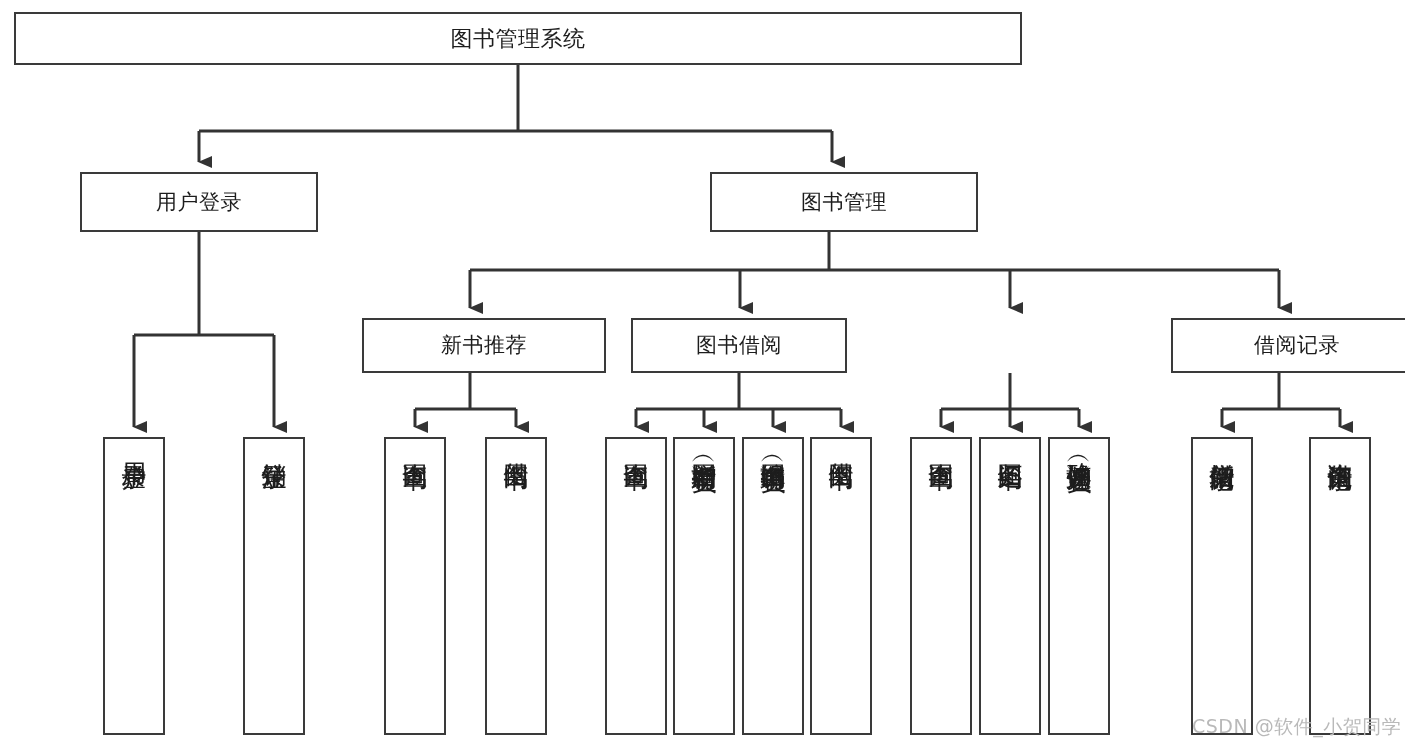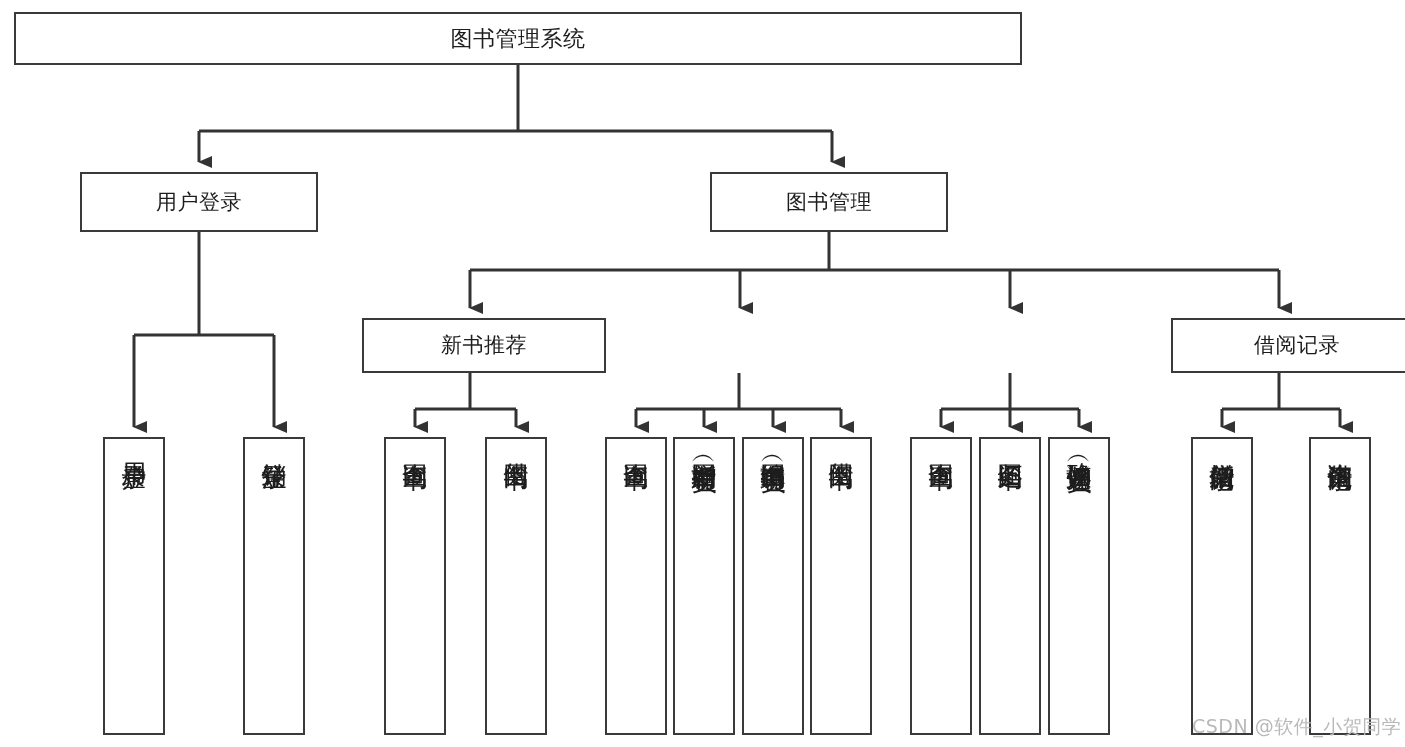--- a/index.html
+++ b/index.html
@@ -134,28 +134,31 @@
   </svg>
 
   <div class="node horiz root" style="left:14px; top:12px; width:1008px; height:53px;">
     <span class="lbl">图书管理系统</span>
   </div>
 
   <div class="node horiz" style="left:80px; top:172px; width:238px; height:60px;">
     <span class="lbl">用户登录</span>
   </div>
 
-  <div class="node horiz" style="left:710px; top:172px; width:238px; height:60px;">
+  <div class="node horiz" style="left:710px; top:172px; width:268px; height:60px;">
     <span class="lbl">图书管理</span>
   </div>
 
   <div class="node horiz" style="left:362px; top:318px; width:244px; height:55px;">
     <span class="lbl">新书推荐</span>
   </div>
 
+  <div class="node horiz" style="left:631px; top:318px; width:216px; height:55px;">
+    <span class="lbl">图书借阅</span>
+  </div>
 
 
   <div class="node horiz" style="left:1171px; top:318px; width:252px; height:55px;">
     <span class="lbl">借阅记录</span>
   </div>
 
   <div class="node vert" style="left:103px; top:437px; width:62px; height:298px;">
     <span class="lbl">用户登录</span>
   </div>
 

